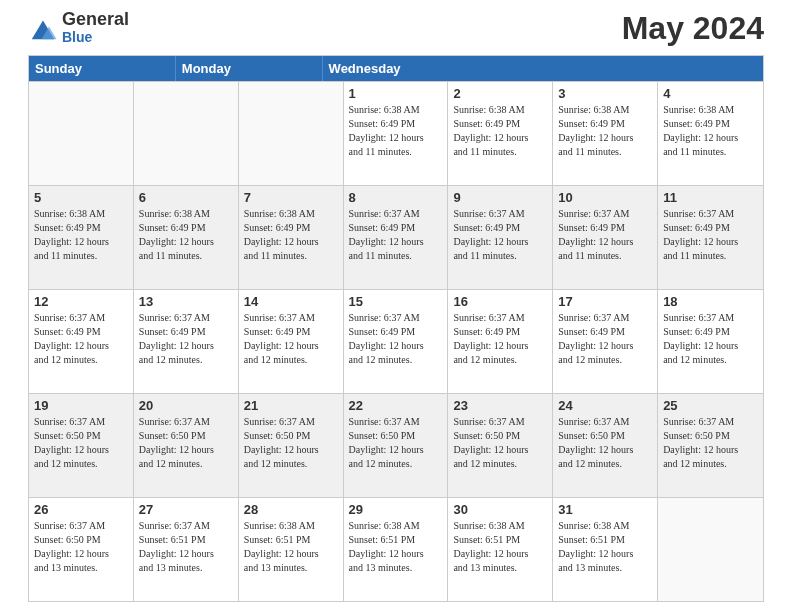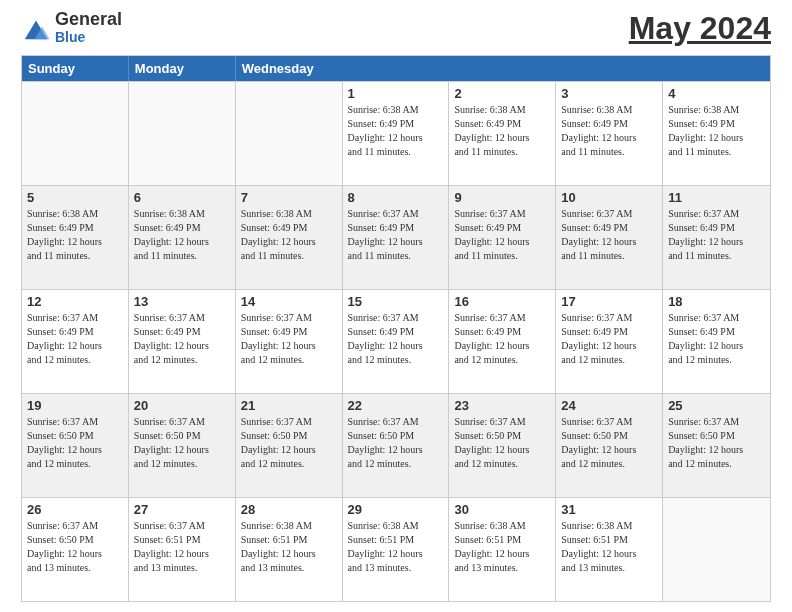--- a/index.html
+++ b/index.html
@@ -6,21 +6,21 @@
     body {
       font-family: Arial, sans-serif;
       background: #fff;
       width: 792px;
       height: 612px;
       overflow: hidden;
     }
     .page {
       width: 792px;
       height: 612px;
-      padding: 10px 21px;
+      padding: 10px 28px;
       display: flex;
       flex-direction: column;
     }
     .header {
       display: flex;
       justify-content: space-between;
       align-items: flex-start;
       margin-bottom: 8px;
     }
     .logo {
@@ -37,35 +37,34 @@
       width: 30px;
       height: 30px;
     }
     .title-area {
       text-align: right;
     }
     .month-year {
       font-size: 32px;
       font-weight: bold;
       color: #333;
-      text-decoration: underline;
     }
     .location {
       font-size: 16px;
       color: #333;
     }
     .calendar {
       flex: 1;
       display: flex;
       flex-direction: column;
       border: 1px solid #ccc;
     }
     .cal-header {
       display: grid;
-      grid-template-columns: repeat(7, 1fr);
+      grid-template-columns: repeat(5, 1fr);
       background: #2a6db5;
     }
     .cal-header-cell {
       color: #fff;
       font-weight: bold;
       font-size: 13px;
       padding: 5px 6px;
       border-right: 1px solid #4a8dd5;
     }
     .cal-header-cell:last-child {

